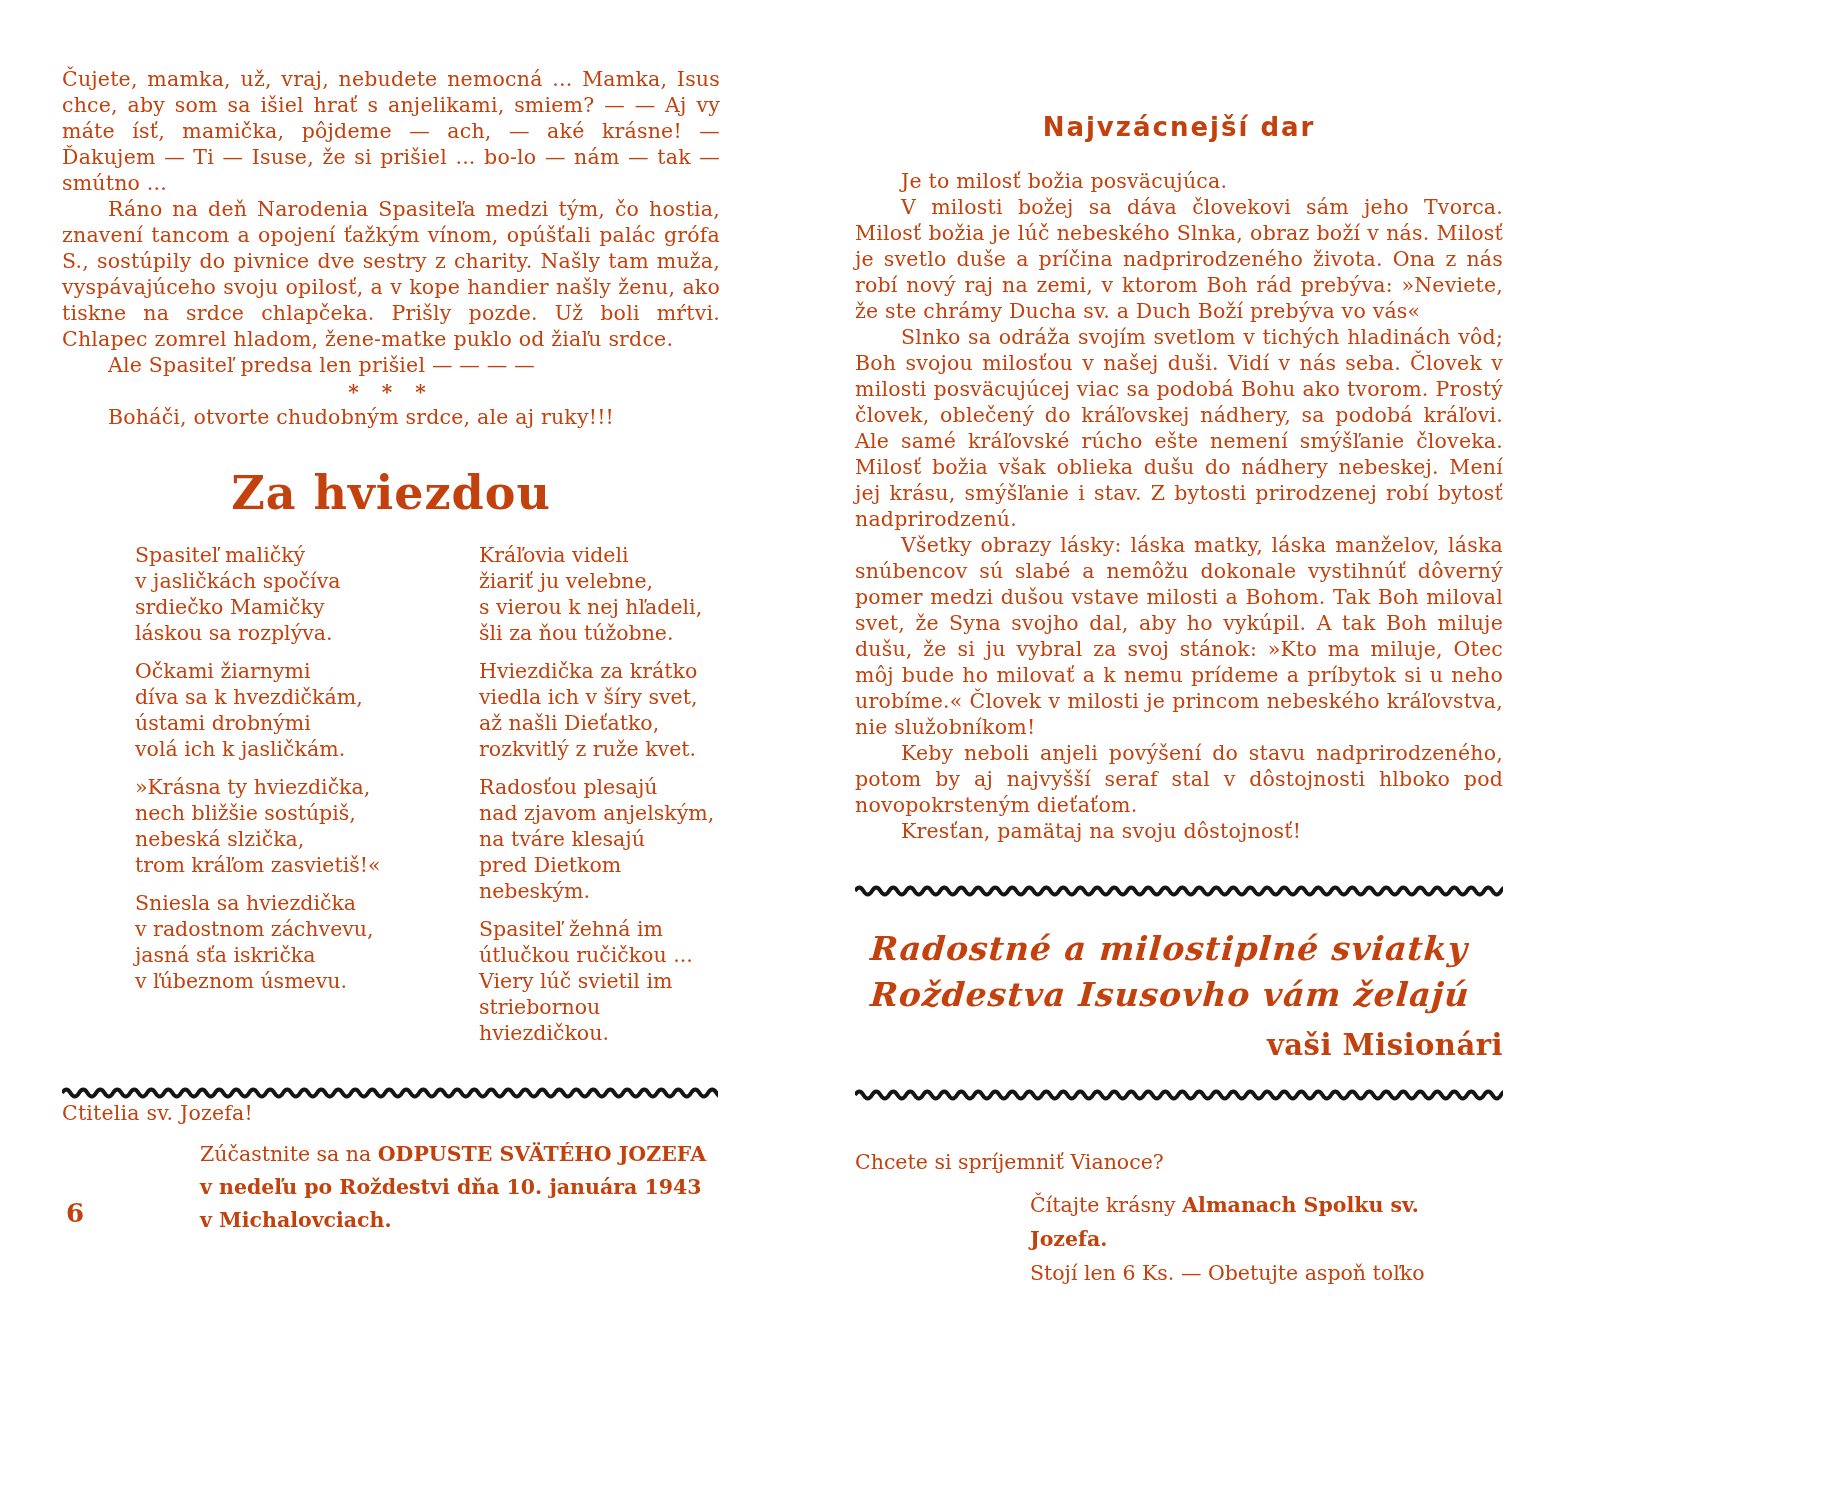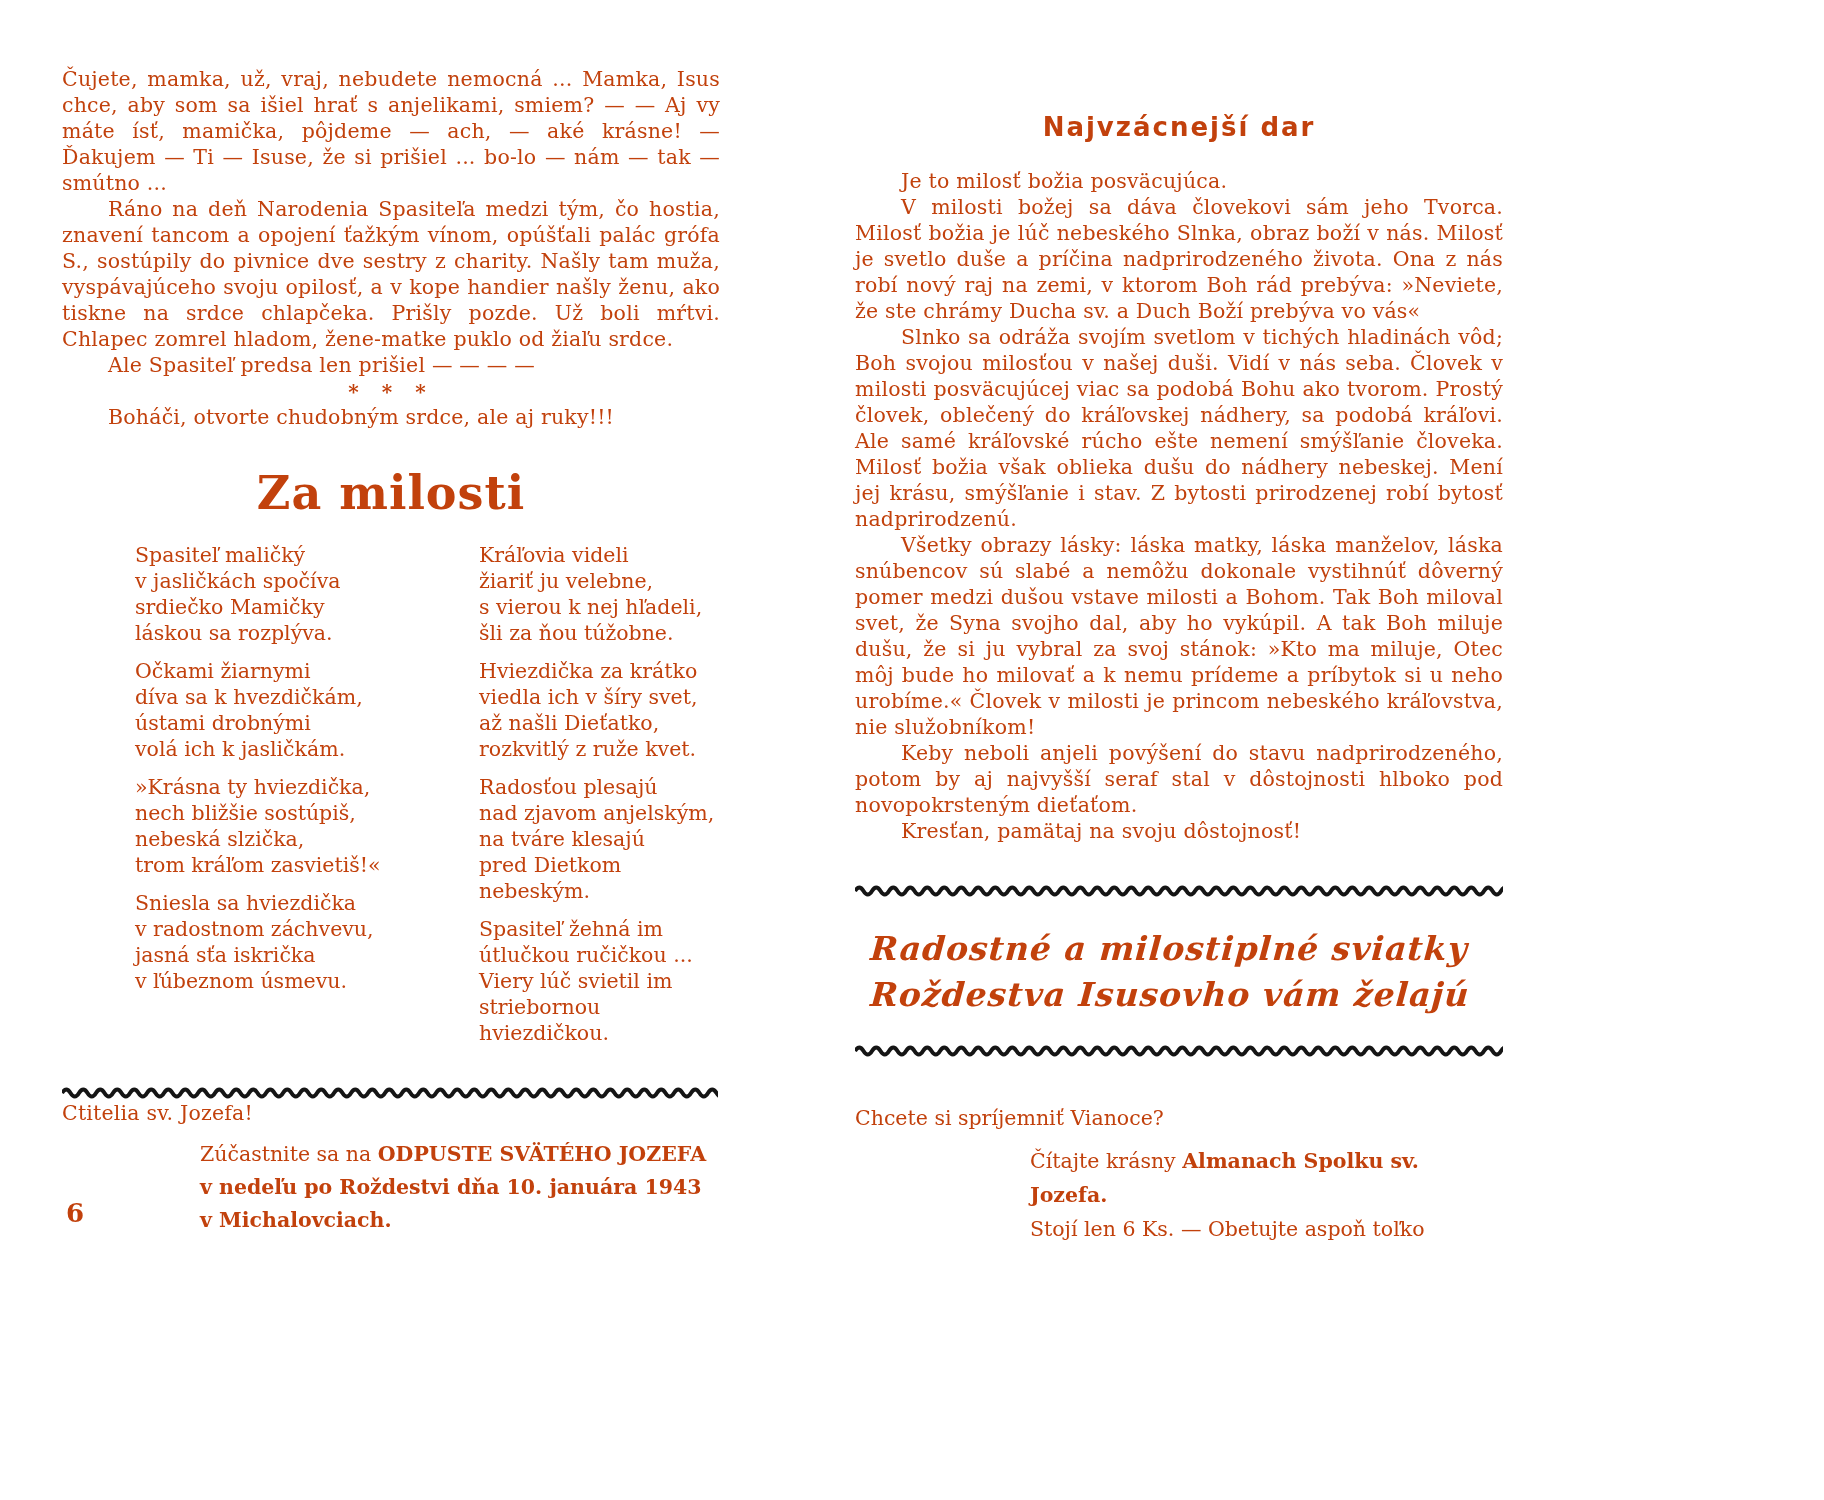--- a/index.html
+++ b/index.html
@@ -124,21 +124,21 @@
     <p class="body-par">Čujete, mamka, už, vraj, nebudete nemocná ... Mamka, Isus chce, aby som sa išiel hrať s anjelikami, smiem? — — Aj vy máte ísť, mamička, pôjdeme — ach, — aké krásne! — Ďakujem — Ti — Isuse, že si prišiel ... bo-lo — nám — tak — smútno ...</p>
 
     <p class="body-par indent mt8">Ráno na deň Narodenia Spasiteľa medzi tým, čo hostia, znavení tancom a opojení ťažkým vínom, opúšťali palác grófa S., sostúpily do pivnice dve sestry z charity. Našly tam muža, vyspávajúceho svoju opilosť, a v kope handier našly ženu, ako tiskne na srdce chlapčeka. Prišly pozde. Už boli mŕtvi. Chlapec zomrel hladom, žene-matke puklo od žiaľu srdce.</p>
 
     <p class="body-par indent">Ale Spasiteľ predsa len prišiel — — — —</p>
 
     <p class="stars">* * *</p>
 
     <p class="body-par indent mt6">Boháči, otvorte chudobným srdce, ale aj ruky!!!</p>
 
-    <h1 class="poem-title">Za milosti</h1>
+    <h1 class="poem-title">Za hviezdou</h1>
 
     <div class="poem-grid">
       <div>
         <div class="stanza">Spasiteľ maličký
 v jasličkách spočíva
 srdiečko Mamičky
 láskou sa rozplýva.</div>
         <div class="stanza">Očkami žiarnymi
 díva sa k hvezdičkám,
 ústami drobnými
@@ -204,20 +204,21 @@
 
     <div class="wave-wrap" style="margin-top:40px;">
       <svg class="wave" width="648" height="14" viewBox="0 0 648 14">
           <path d="M0 7 q 4.25 -7 8.5 0 q 4.25 7 8.5 0 q 4.25 -7 8.5 0 q 4.25 7 8.5 0 q 4.25 -7 8.5 0 q 4.25 7 8.5 0 q 4.25 -7 8.5 0 q 4.25 7 8.5 0 q 4.25 -7 8.5 0 q 4.25 7 8.5 0 q 4.25 -7 8.5 0 q 4.25 7 8.5 0 q 4.25 -7 8.5 0 q 4.25 7 8.5 0 q 4.25 -7 8.5 0 q 4.25 7 8.5 0 q 4.25 -7 8.5 0 q 4.25 7 8.5 0 q 4.25 -7 8.5 0 q 4.25 7 8.5 0 q 4.25 -7 8.5 0 q 4.25 7 8.5 0 q 4.25 -7 8.5 0 q 4.25 7 8.5 0 q 4.25 -7 8.5 0 q 4.25 7 8.5 0 q 4.25 -7 8.5 0 q 4.25 7 8.5 0 q 4.25 -7 8.5 0 q 4.25 7 8.5 0 q 4.25 -7 8.5 0 q 4.25 7 8.5 0 q 4.25 -7 8.5 0 q 4.25 7 8.5 0 q 4.25 -7 8.5 0 q 4.25 7 8.5 0 q 4.25 -7 8.5 0 q 4.25 7 8.5 0 q 4.25 -7 8.5 0 q 4.25 7 8.5 0 q 4.25 -7 8.5 0 q 4.25 7 8.5 0 q 4.25 -7 8.5 0 q 4.25 7 8.5 0 q 4.25 -7 8.5 0 q 4.25 7 8.5 0 q 4.25 -7 8.5 0 q 4.25 7 8.5 0 q 4.25 -7 8.5 0 q 4.25 7 8.5 0 q 4.25 -7 8.5 0 q 4.25 7 8.5 0 q 4.25 -7 8.5 0 q 4.25 7 8.5 0 q 4.25 -7 8.5 0 q 4.25 7 8.5 0 q 4.25 -7 8.5 0 q 4.25 7 8.5 0 q 4.25 -7 8.5 0 q 4.25 7 8.5 0 q 4.25 -7 8.5 0 q 4.25 7 8.5 0 q 4.25 -7 8.5 0 q 4.25 7 8.5 0 q 4.25 -7 8.5 0 q 4.25 7 8.5 0 q 4.25 -7 8.5 0 q 4.25 7 8.5 0 q 4.25 -7 8.5 0 q 4.25 7 8.5 0 q 4.25 -7 8.5 0 q 4.25 7 8.5 0 q 4.25 -7 8.5 0 q 4.25 7 8.5 0 q 4.25 -7 8.5 0 q 4.25 7 8.5 0 q 4.25 -7 8.5 0 q 4.25 7 8.5 0" stroke="#151515" stroke-width="4" fill="none"></path>
         </svg>
     </div>
 
     <div class="greeting">
       <div class="script-line">Radostné a milostiplné sviatky</div>
       <div class="script-line">Roždestva Isusovho vám želajú</div>
+      <div class="signature">vaši Misionári</div>
     </div>
 
     <div class="wave-wrap" style="margin-top:26px;">
       <svg class="wave" width="648" height="14" viewBox="0 0 648 14">
           <path d="M0 7 q 4.25 -7 8.5 0 q 4.25 7 8.5 0 q 4.25 -7 8.5 0 q 4.25 7 8.5 0 q 4.25 -7 8.5 0 q 4.25 7 8.5 0 q 4.25 -7 8.5 0 q 4.25 7 8.5 0 q 4.25 -7 8.5 0 q 4.25 7 8.5 0 q 4.25 -7 8.5 0 q 4.25 7 8.5 0 q 4.25 -7 8.5 0 q 4.25 7 8.5 0 q 4.25 -7 8.5 0 q 4.25 7 8.5 0 q 4.25 -7 8.5 0 q 4.25 7 8.5 0 q 4.25 -7 8.5 0 q 4.25 7 8.5 0 q 4.25 -7 8.5 0 q 4.25 7 8.5 0 q 4.25 -7 8.5 0 q 4.25 7 8.5 0 q 4.25 -7 8.5 0 q 4.25 7 8.5 0 q 4.25 -7 8.5 0 q 4.25 7 8.5 0 q 4.25 -7 8.5 0 q 4.25 7 8.5 0 q 4.25 -7 8.5 0 q 4.25 7 8.5 0 q 4.25 -7 8.5 0 q 4.25 7 8.5 0 q 4.25 -7 8.5 0 q 4.25 7 8.5 0 q 4.25 -7 8.5 0 q 4.25 7 8.5 0 q 4.25 -7 8.5 0 q 4.25 7 8.5 0 q 4.25 -7 8.5 0 q 4.25 7 8.5 0 q 4.25 -7 8.5 0 q 4.25 7 8.5 0 q 4.25 -7 8.5 0 q 4.25 7 8.5 0 q 4.25 -7 8.5 0 q 4.25 7 8.5 0 q 4.25 -7 8.5 0 q 4.25 7 8.5 0 q 4.25 -7 8.5 0 q 4.25 7 8.5 0 q 4.25 -7 8.5 0 q 4.25 7 8.5 0 q 4.25 -7 8.5 0 q 4.25 7 8.5 0 q 4.25 -7 8.5 0 q 4.25 7 8.5 0 q 4.25 -7 8.5 0 q 4.25 7 8.5 0 q 4.25 -7 8.5 0 q 4.25 7 8.5 0 q 4.25 -7 8.5 0 q 4.25 7 8.5 0 q 4.25 -7 8.5 0 q 4.25 7 8.5 0 q 4.25 -7 8.5 0 q 4.25 7 8.5 0 q 4.25 -7 8.5 0 q 4.25 7 8.5 0 q 4.25 -7 8.5 0 q 4.25 7 8.5 0 q 4.25 -7 8.5 0 q 4.25 7 8.5 0 q 4.25 -7 8.5 0 q 4.25 7 8.5 0 q 4.25 -7 8.5 0 q 4.25 7 8.5 0" stroke="#151515" stroke-width="4" fill="none"></path>
         </svg>
     </div>
 
     <div class="right-notice">
       <div class="question">Chcete si spríjemniť Vianoce?</div>

